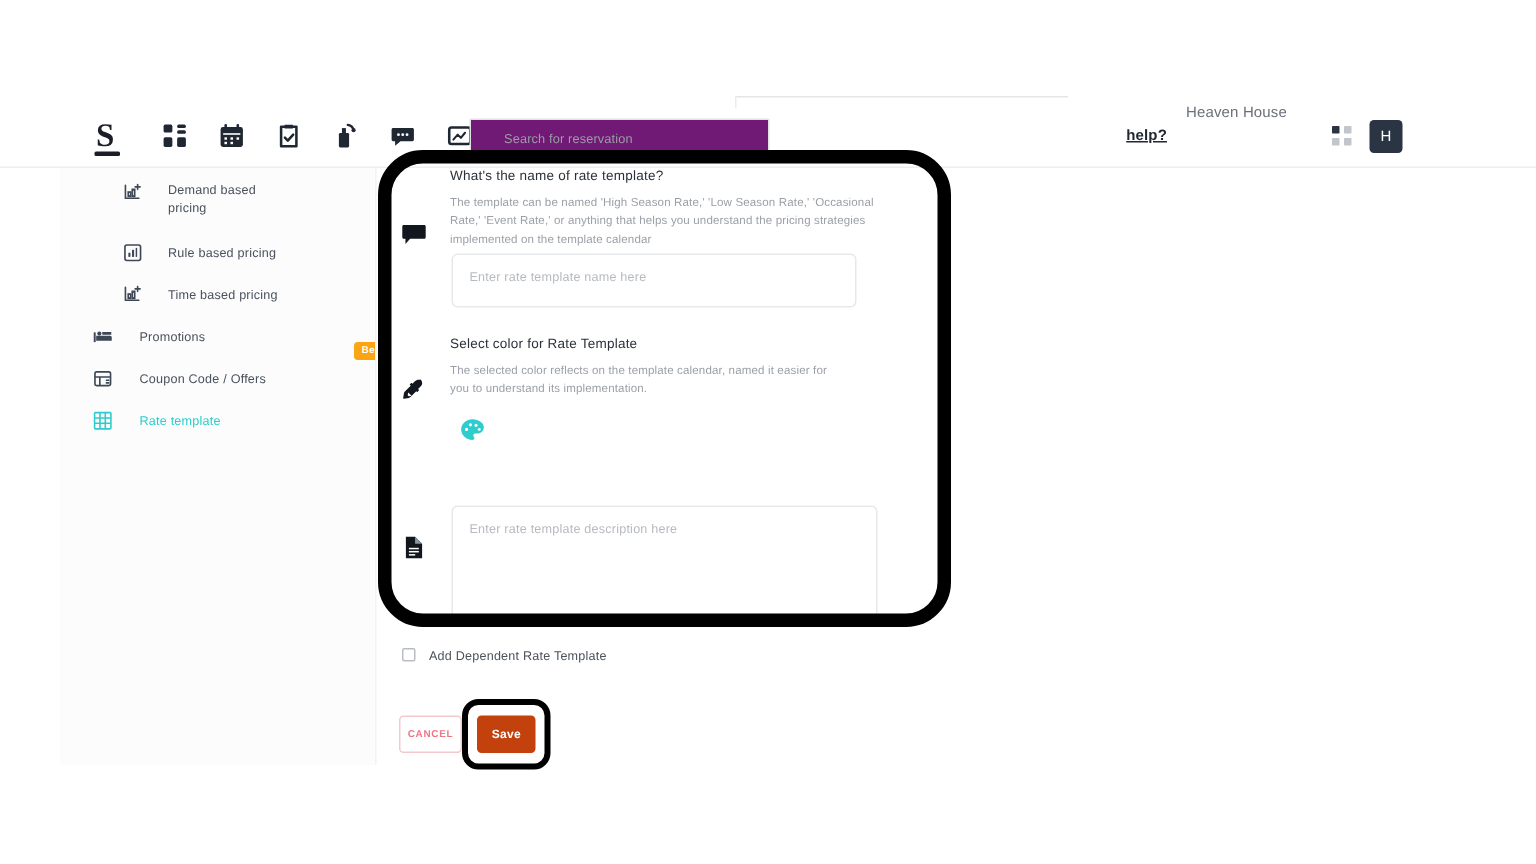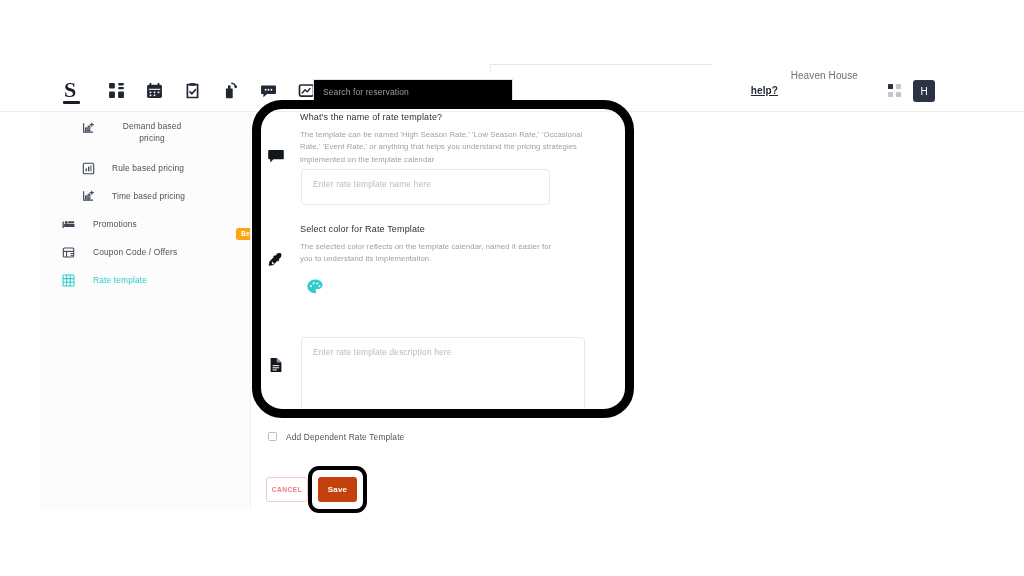--- a/index.html
+++ b/index.html
@@ -38,22 +38,22 @@
     position: absolute; left: 63px; top: 101px; width: 17px; height: 2.5px;
     background: #1a1e27; border-radius: 1px;
   }
 
   .navicons { position: absolute; left: 108px; top: 82px; display: flex; gap: 21px; align-items: center; }
   .navicon { width: 17px; height: 17px; display: block; color: #1f2733; cursor: pointer; }
   .navicon svg { display: block; }
 
   .searchbox {
     position: absolute; left: 313px; top: 79px; width: 200px; height: 25px;
-    border: 1px solid #dfe1e4; background: #000000; border-radius: 1px;
-    display: flex; align-items: center; padding-left: 9px;
+    border: 1px solid #dfe1e4; background: #701a75; border-radius: 1px;
+    display: flex; align-items: center; padding-left: 22px;
   }
   .searchbox span { font-size: 8.5px; color: #9a9ea6; letter-spacing: .1px; }
 
   .help-link {
     position: absolute; right: 246px; top: 85px;
     font-size: 10px; font-weight: bold; color: #1f2733;
     text-decoration: underline; cursor: pointer; letter-spacing: .1px;
   }
   .org-name {
     position: absolute; right: 166px; top: 70px;
@@ -249,21 +249,21 @@
   <div class="grid-switcher">
     <i></i>
       <i></i>
       <i></i>
       <i></i>
   </div>
   <div class="avatar">H</div>
 
   <div class="sidebar">
 
-    <div class="sb-item sub" style="top:8px;height:28px;align-items:flex-start;text-align:center;">
+    <div class="sb-item sub" style="top:8px;height:28px;align-items:flex-start;">
       <span class="sb-icon" style="margin-top:2px;">
         <svg viewBox="0 0 16 16" width="13" height="13" fill="none" stroke="currentColor" stroke-width="1.35">
           <path d="M2 2v10.5h11" stroke-linecap="round"></path>
           <rect x="4.3" y="7.4" width="2" height="3.6"></rect>
             <rect x="7.6" y="5.2" width="2" height="5.8"></rect>
           <path d="M12 1.2v4M10 3.2h4" stroke-linecap="round"></path>
         </svg>
       </span>
       <span class="sb-label two-line" style="margin-left:17px;width:80px;">Demand based pricing</span>
     </div>
@@ -334,21 +334,21 @@
 
   <div class="sec" style="left:300px; top:112px; width:300px;">
     <div class="sec-title">What's the name of rate template?</div>
     <div class="sec-desc">The template can be named 'High Season Rate,' 'Low Season Rate,' 'Occasional Rate,' 'Event Rate,' or anything that helps you understand the pricing strategies implemented on the template calendar</div>
   </div>
   <span class="sec-icon" style="left:268px; top:148px;">
     <svg viewBox="0 0 16 16" width="16" height="16" fill="currentColor">
       <path d="M1.2 2h13.6c.6 0 1 .4 1 1v7.2c0 .6-.4 1-1 1H5.4L2.3 14.6v-3.4H1.2c-.6 0-1-.4-1-1V3c0-.6.4-1 1-1z"></path>
     </svg>
   </span>
-  <div class="txt-input" style="position:absolute; left:301px; top:169px; width:249px; height:36px;">
+  <div class="txt-input" style="position:absolute; left:301px; top:169px; width:270px; height:36px;">
     <span>Enter rate template name here</span>
   </div>
 
   <div class="sec" style="left:300px; top:224px; width:300px;">
     <div class="sec-title">Select color for Rate Template</div>
     <div class="sec-desc" style="max-width:262px;">The selected color reflects on the template calendar, named it easier for you to understand its implementation.</div>
   </div>
   <span class="sec-icon" style="left:268px; top:252px;">
     <svg viewBox="0 0 16 16" width="16" height="16" fill="currentColor">
       <path d="M11.1 1.1c-1 0-1.9.4-2.5 1.1L7 3.9l-.7-.7-1.2 1.2.7.7-3.9 3.9c-.3.3-.5.7-.6 1.1L.8 13.1c-.1.4.3.8.7.7l3-.5c.4-.1.8-.3 1.1-.6l3.9-3.9.7.7L11.4 8l-.7-.7 1.7-1.6c1.4-1.3 1.4-3.4.1-4.6-.4-.4-.9 0-1.4 0z"></path>

